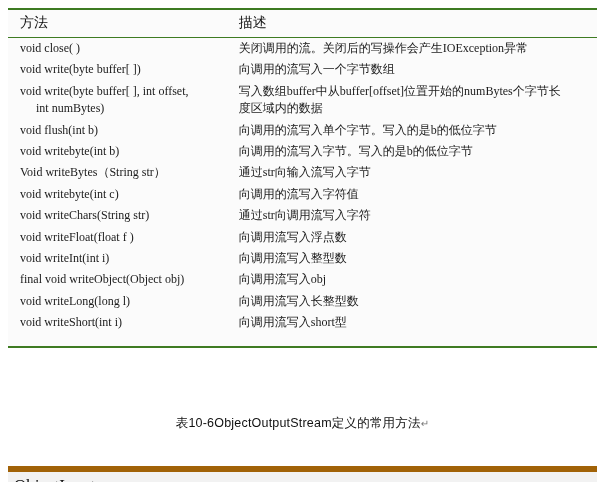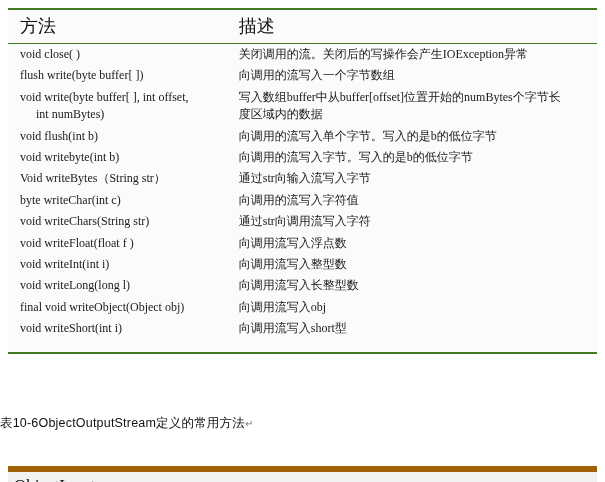--- a/index.html
+++ b/index.html
@@ -27,21 +27,21 @@
     width: 589px;
     border-collapse: collapse;
     background: #fbfbfb;
   }
   .doc-table tr.head-row {
     background: #fbfbfb;
   }
   .doc-table th {
     text-align: left;
     font-weight: normal;
-    font-size: 18px;
+    font-size: 14px;
     font-family: "Liberation Sans", sans-serif;
     color: #111;
     padding: 4px 0 5px 12px;
     border-top: 2px solid #3e7b22;
     border-bottom: 1px solid #3e7b22;
     margin-top: 14px;
   }
   .doc-table td {
     font-size: 12px;
     font-family: "Liberation Serif", serif;
@@ -65,20 +65,21 @@
   }
   .indent-line {
     display: block;
     padding-left: 16px;
   }
   .caption {
     position: absolute;
     left: 0;
     top: 415px;
     width: 605px;
+    text-align: center;
     font-size: 12.5px;
     font-family: "Liberation Sans", sans-serif;
     color: #111;
     letter-spacing: 0.2px;
   }
   .caption .pilcrow {
     color: #777;
     font-size: 10px;
   }
   .lower-box {
@@ -131,21 +132,21 @@
         <th class="col-method">方法</th>
         <th class="col-desc">描述</th>
       </tr>
     </thead>
     <tbody>
       <tr>
         <td class="col-method">void close( )</td>
         <td class="col-desc">关闭调用的流。关闭后的写操作会产生IOException异常</td>
       </tr>
       <tr>
-        <td class="col-method">flush write(byte buffer[ ])</td>
+        <td class="col-method">void write(byte buffer[ ])</td>
         <td class="col-desc">向调用的流写入一个字节数组</td>
       </tr>
       <tr>
         <td class="col-method">
           <span>void write(byte buffer[ ], int offset,</span>
           <span class="indent-line">int numBytes)</span>
         </td>
         <td class="col-desc">
           <span>写入数组buffer中从buffer[offset]位置开始的numBytes个字节长</span>
           <span style="display:block">度区域内的数据</span>
@@ -157,42 +158,42 @@
       </tr>
       <tr>
         <td class="col-method">void writebyte(int b)</td>
         <td class="col-desc">向调用的流写入字节。写入的是b的低位字节</td>
       </tr>
       <tr>
         <td class="col-method">Void writeBytes（String str）</td>
         <td class="col-desc">通过str向输入流写入字节</td>
       </tr>
       <tr>
-        <td class="col-method">byte writeChar(int c)</td>
+        <td class="col-method">void writebyte(int c)</td>
         <td class="col-desc">向调用的流写入字符值</td>
       </tr>
       <tr>
         <td class="col-method">void writeChars(String str)</td>
         <td class="col-desc">通过str向调用流写入字符</td>
       </tr>
       <tr>
         <td class="col-method">void writeFloat(float f )</td>
         <td class="col-desc">向调用流写入浮点数</td>
       </tr>
       <tr>
         <td class="col-method">void writeInt(int i)</td>
         <td class="col-desc">向调用流写入整型数</td>
       </tr>
       <tr>
+        <td class="col-method">final void writeObject(Object obj)</td>
+        <td class="col-desc">向调用流写入obj</td>
+      </tr>
+      <tr>
         <td class="col-method">void writeLong(long l)</td>
         <td class="col-desc">向调用流写入长整型数</td>
-      </tr>
-      <tr>
-        <td class="col-method">final void writeObject(Object obj)</td>
-        <td class="col-desc">向调用流写入obj</td>
       </tr>
       <tr class="last-row">
         <td class="col-method">void writeShort(int i)</td>
         <td class="col-desc">向调用流写入short型</td>
       </tr>
     </tbody>
   </table>
 
   <div class="caption">
     <span>表10-6ObjectOutputStream定义的常用方法</span><span class="pilcrow">↵</span>

